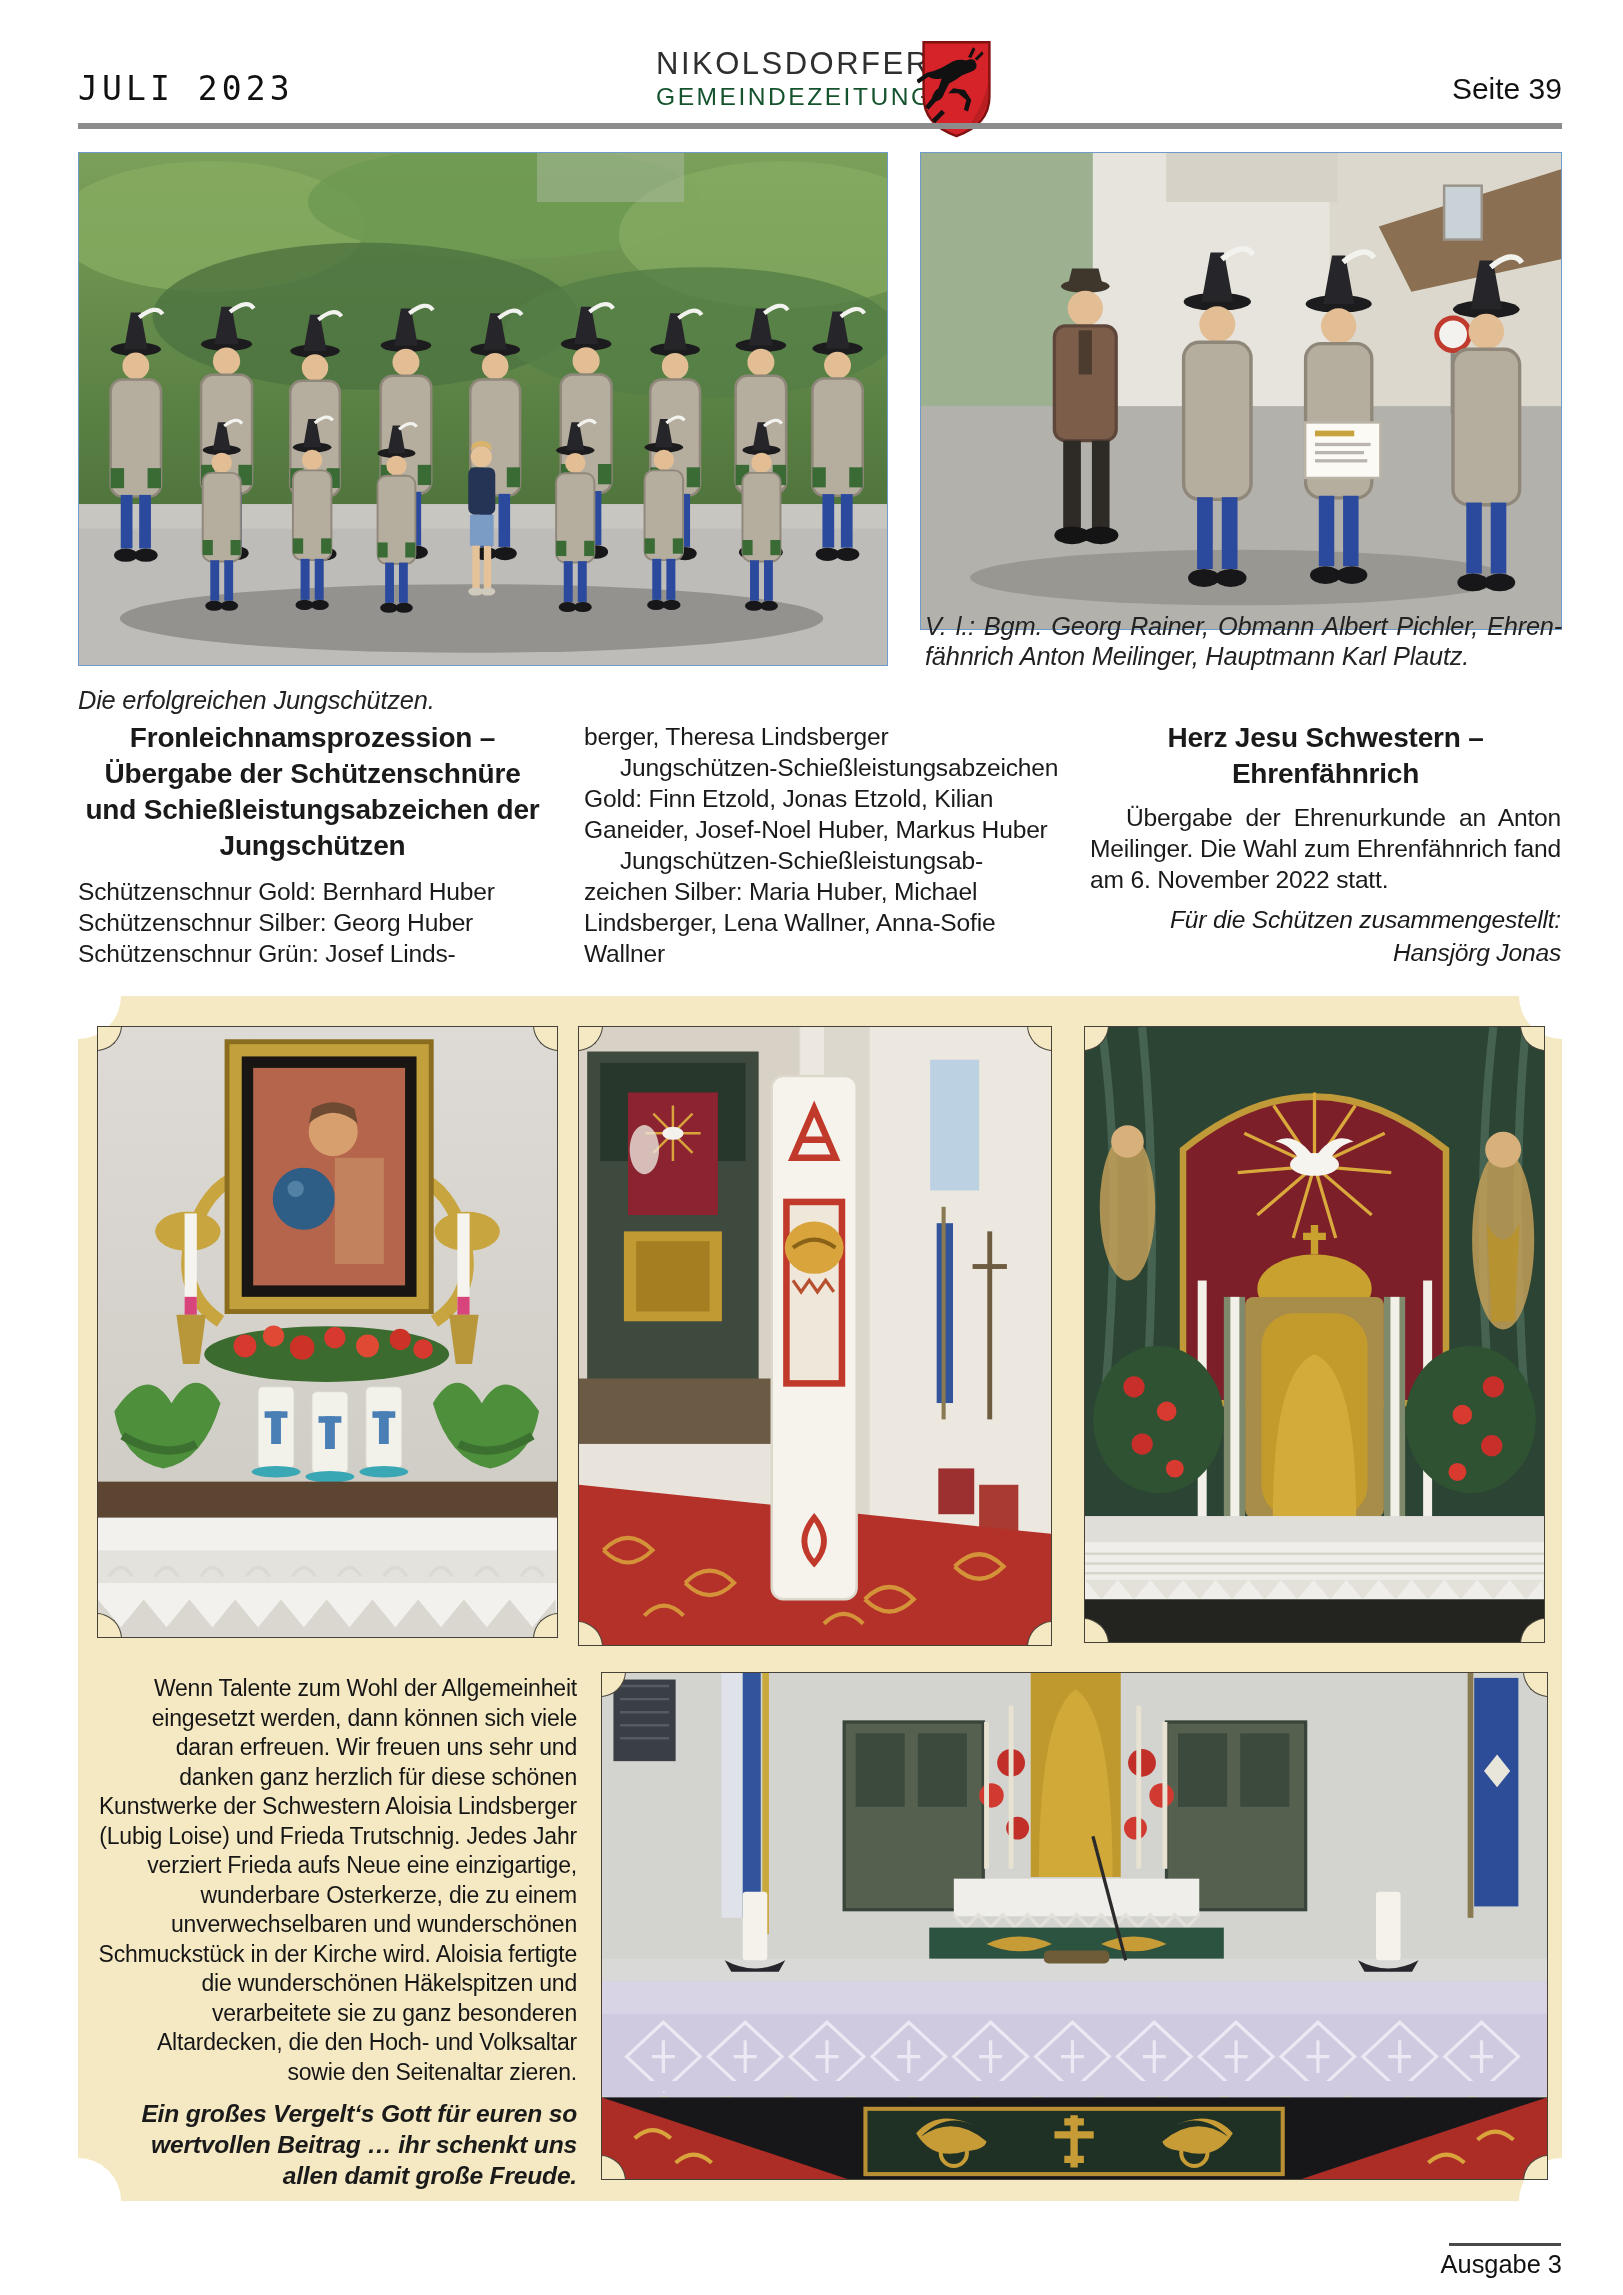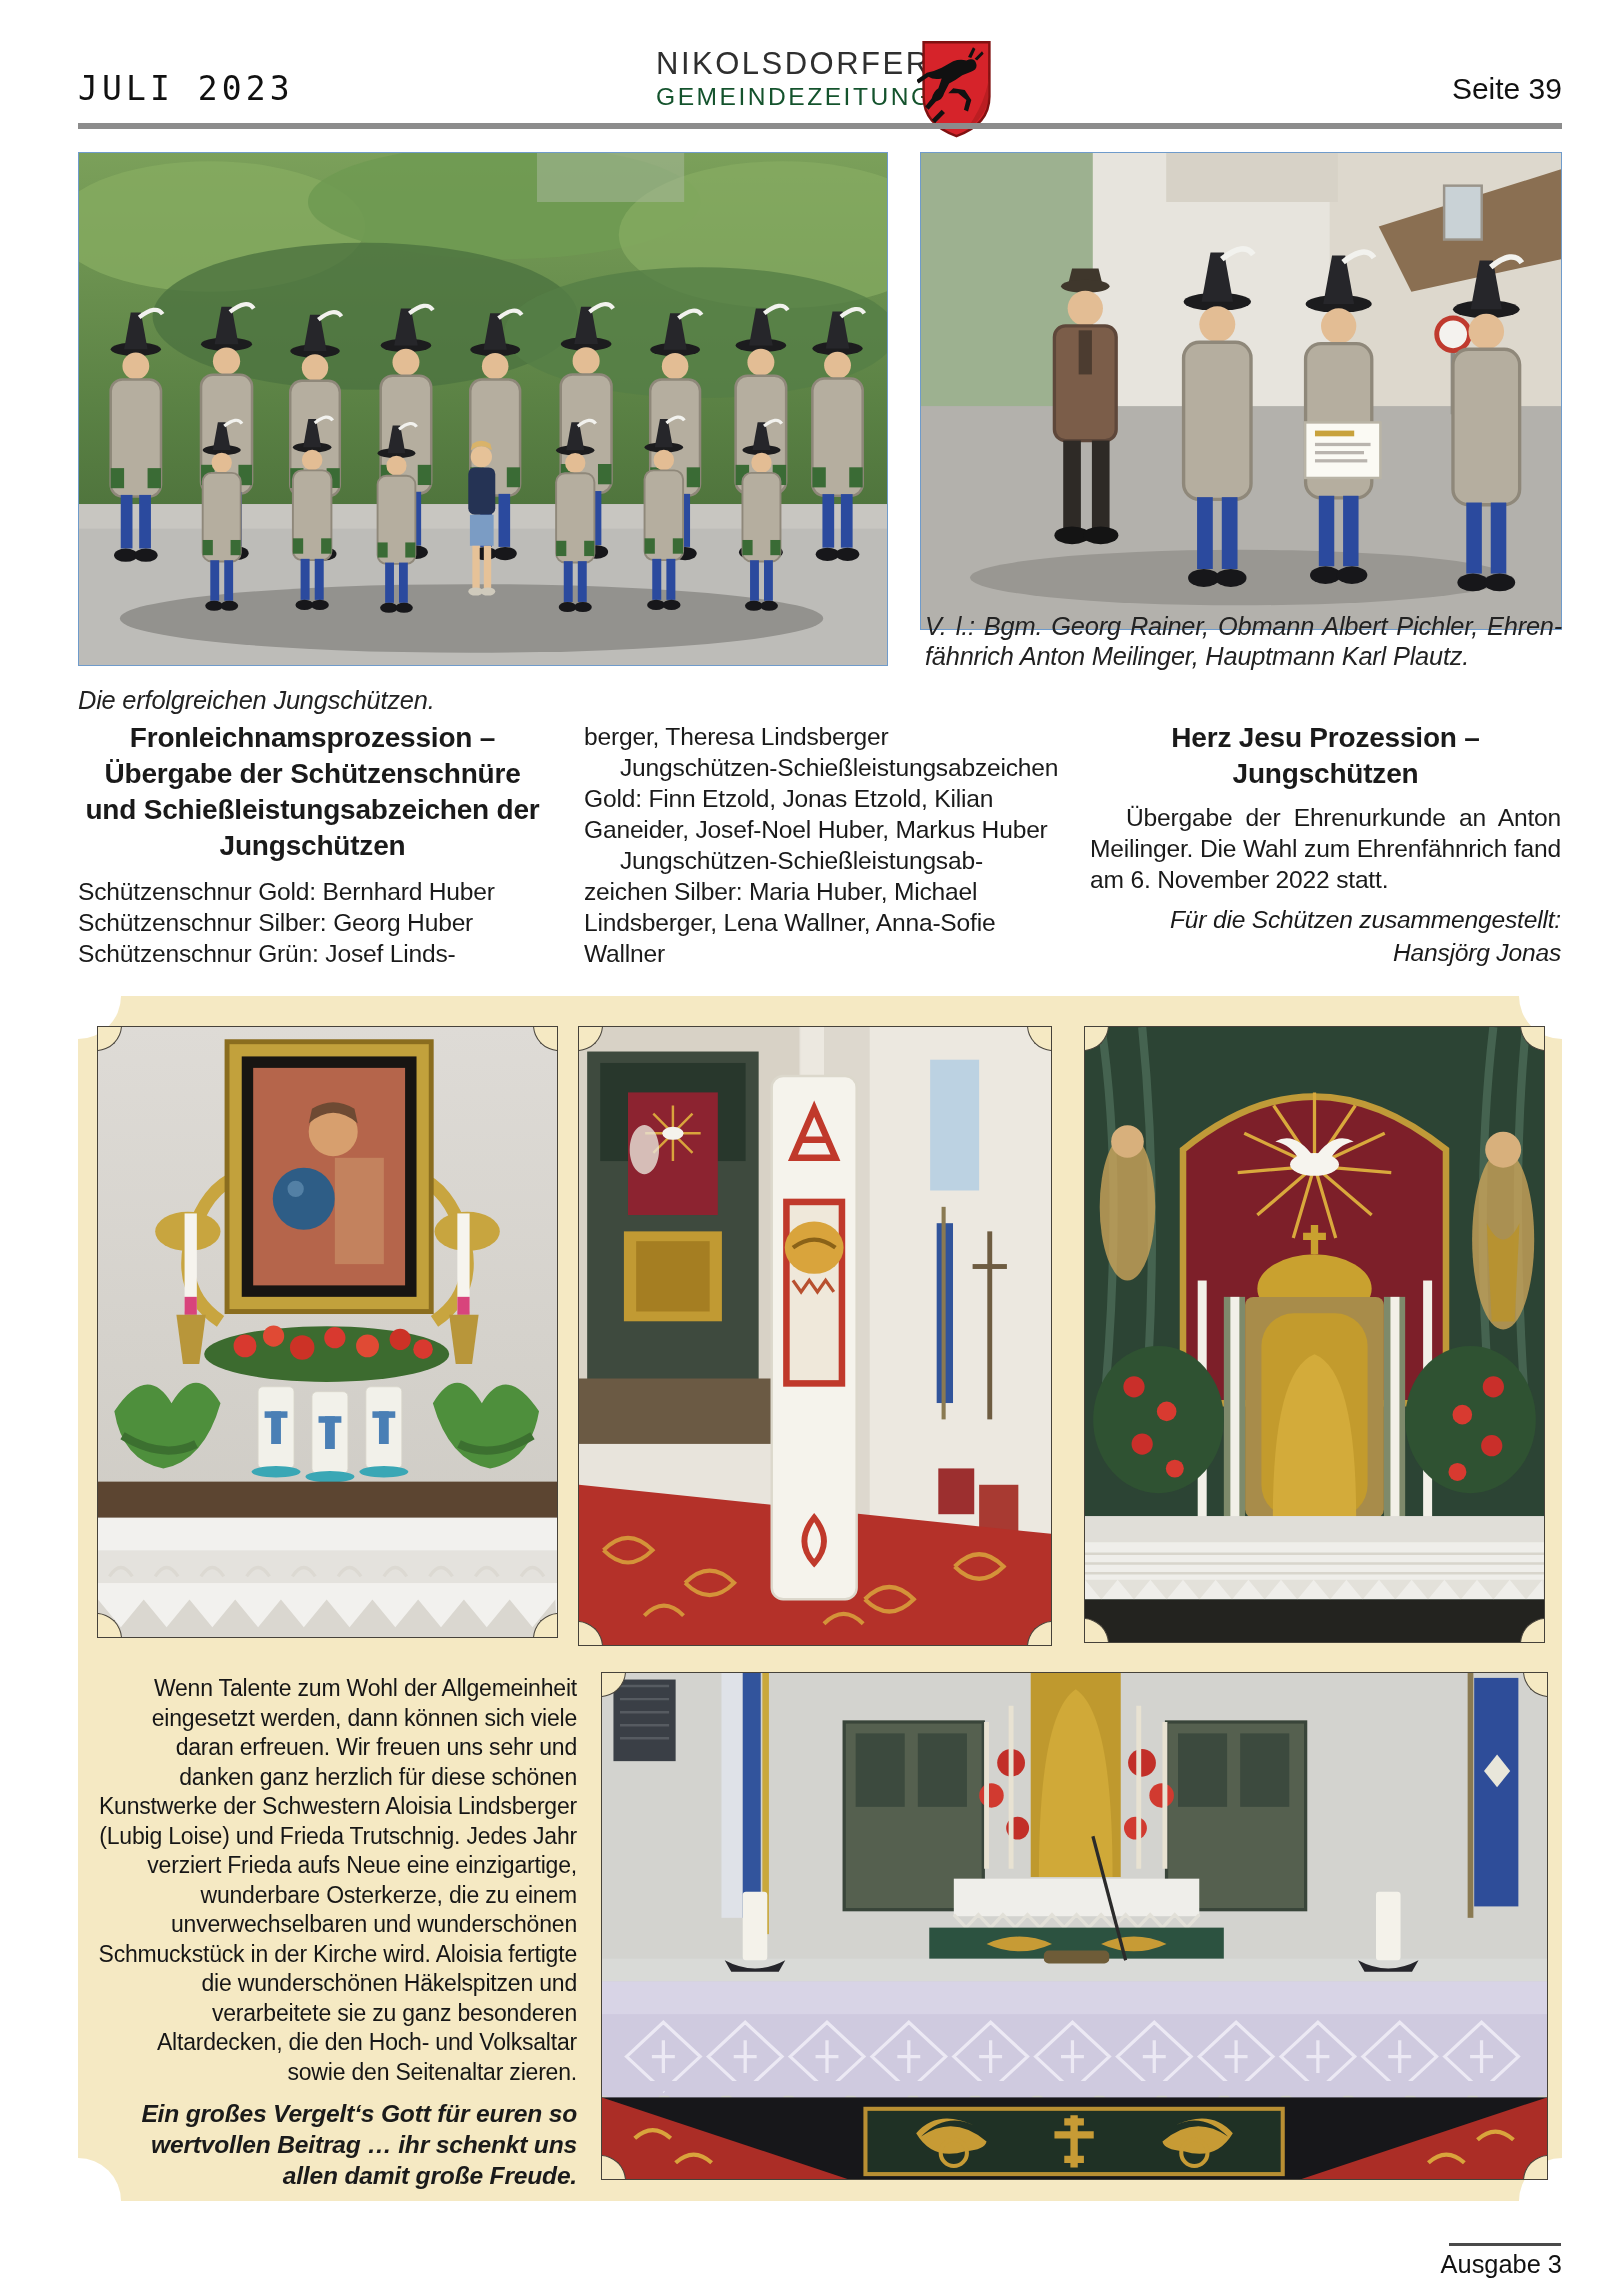--- a/index.html
+++ b/index.html
@@ -214,21 +214,21 @@
     </div>
   </div>
 
   <div class="abs article art-body" style="left:584px;top:721px;width:475px;">
     <div>berger, Theresa Lindsberger</div>
     <div class="indent">Jungschützen-Schießleistungsabzeichen Gold: Finn Etzold, Jonas Etzold, Kilian Ganeider, Josef-Noel Huber, Markus Huber</div>
     <div class="indent">Jungschützen-Schießleistungsab-zeichen Silber: Maria Huber, Michael Lindsberger, Lena Wallner, Anna-Sofie Wallner</div>
   </div>
 
   <div class="abs article" style="left:1090px;top:720px;width:471px;">
-    <div class="art-title">Herz Jesu Prozession – Jungschützen</div>
+    <div class="art-title">Herz Jesu Schwestern – Ehrenfähnrich</div>
     <div class="art-body just indent" style="margin-top:9.8px;">Übergabe der Ehrenurkunde an Anton Meilinger. Die Wahl zum Ehrenfähnrich fand am 6. November 2022 statt.</div>
     <div class="credit" style="margin-top:8.2px;">
       <div>Für die Schützen zusammengestellt:</div>
       <div>Hansjörg Jonas</div>
     </div>
   </div>
 
   <div class="abs cream" style="left:78px;top:996px;width:1484px;height:1205px;">
     <div class="bite bite-tl"></div>
     <div class="bite bite-tr"></div>

